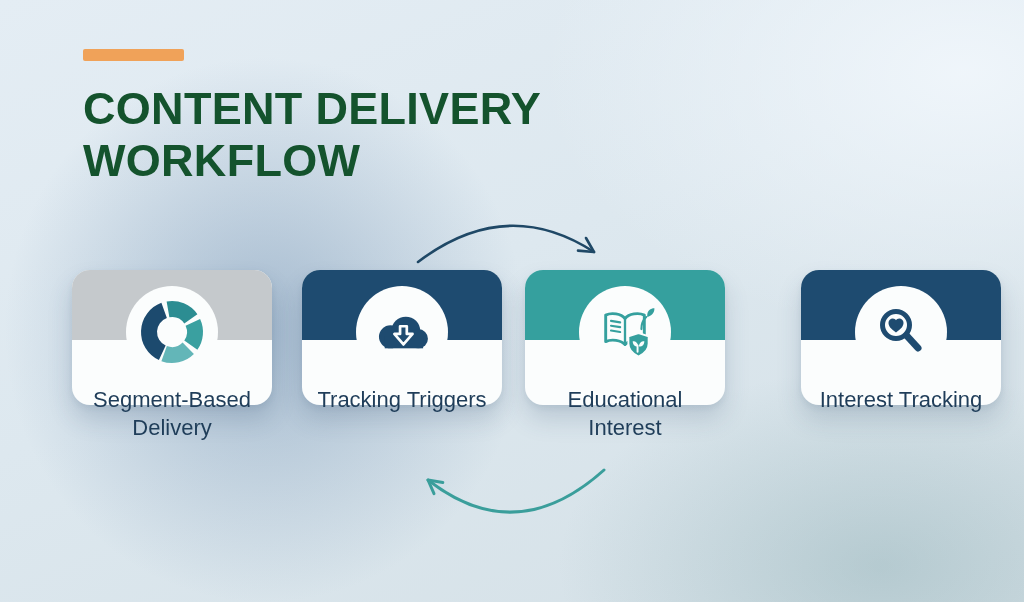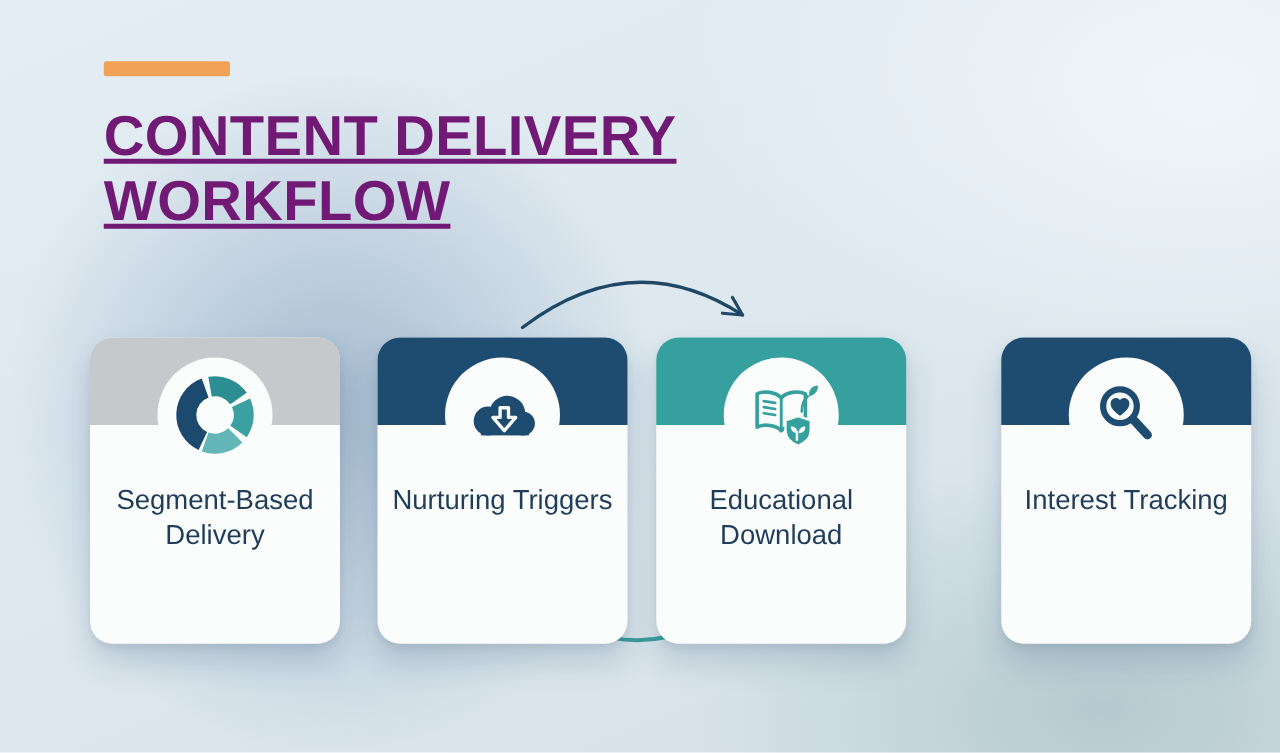--- a/index.html
+++ b/index.html
@@ -17,21 +17,21 @@
   .accent-bar {
     position: absolute; left: 83px; top: 49px;
     width: 101px; height: 12px; border-radius: 2px;
   }
   .page-title {
     position: absolute; left: 83px; top: 83px; width: 570px;
     font-size: 45px; line-height: 1.16; font-weight: 800;
     letter-spacing: 0.3px;
   }
   .card {
-    position: absolute; top: 270px; width: 200px; height: 245px;
+    position: absolute; top: 270px; width: 200px; height: 135px;
     background: #fbfdfd; border-radius: 18px;
     box-shadow: 0 14px 24px rgba(44,74,104,0.18), 0 3px 6px rgba(44,74,104,0.08);
   }
   .card-band {
     position: absolute; top: 0; left: 0; right: 0; height: 70px;
     border-radius: 18px 18px 0 0;
   }
   .icon-circle {
     position: absolute; top: 16px; left: 50%; transform: translateX(-50%);
     width: 92px; height: 92px; border-radius: 50%; background: #fbfdfd;
@@ -44,21 +44,21 @@
   }
   .arrow-svg { position: absolute; }
   #top-arrow { left: 408px; top: 210px; }
   #bottom-arrow { left: 412px; top: 458px; }
 </style>
 </head>
 <body>
 
 <div class="accent-bar" style="background-color: rgb(240, 162, 89);"></div>
 
-<h1 class="page-title" style="color: #701a75; text-decoration: underline;">CONTENT DELIVERY WORKFLOW</h1>
+<h1 class="page-title" style="color: #14532d;">CONTENT DELIVERY WORKFLOW</h1>
 
 <svg id="top-arrow" class="arrow-svg" width="200" height="60" viewBox="0 0 200 60">
   <path d="M 10 52 Q 98 -15 186 42" fill="none" stroke-width="2.6" stroke-linecap="round" style="stroke: rgb(31, 72, 102);"></path>
   <polyline points="178,28 186,42 170,40.6" fill="none" stroke-width="2.6" stroke-linecap="round" stroke-linejoin="round" style="stroke: rgb(31, 72, 102);"></polyline>
 </svg>
 
 <svg id="bottom-arrow" class="arrow-svg" width="200" height="62" viewBox="0 0 200 62">
   <path d="M 192 12 Q 104 91 16 22" fill="none" stroke-width="3" stroke-linecap="round" style="stroke: rgb(58, 158, 155);"></path>
   <polyline points="22,35.7 16,22 30.8,24.6" fill="none" stroke-width="3" stroke-linecap="round" stroke-linejoin="round" style="stroke: rgb(58, 158, 155);"></polyline>
 </svg>
@@ -82,21 +82,21 @@
     <svg width="62" height="48" viewBox="0 0 64 50">
       <g style="fill: rgb(30, 75, 112);">
         <circle cx="20" cy="30" r="12"></circle>
         <circle cx="36" cy="24" r="15"></circle>
         <circle cx="49" cy="32" r="10"></circle>
         <rect x="14" y="30" width="40" height="12"></rect>
       </g>
       <path d="M30 19 L37 19 L37 27 L43 27 L33.5 38 L24 27 L30 27 Z" fill="none" stroke="#fbfdfd" stroke-width="2.8" stroke-linejoin="round"></path>
     </svg>
   </div>
-  <div class="card-label">Nurturing Triggers</div>
+  <div class="card-label">Tracking Triggers</div>
 </div>
 
 <div class="card" style="left:525px;">
   <div class="card-band" style="background-color: rgb(53, 160, 158);"></div>
   <div class="icon-circle">
     <svg width="62" height="56" viewBox="0 0 64 58">
       <g fill="none" stroke-width="3" stroke-linejoin="round" stroke-linecap="round" style="stroke: rgb(53, 160, 158);">
         <path d="M32 15 C 28 10, 18 8.5, 12 11.5 L 12 39 C 18 36, 28 37.5, 32 42 C 36 37.5, 46 36, 52 39 L 52 11.5 C 46 8.5, 36 10, 32 15 Z" fill="#fbfdfd"></path>
         <path d="M32 15 L 32 42" stroke-width="2.4"></path>
         <path d="M17.5 17.5 L 27 19" stroke-width="2.2"></path>
@@ -106,21 +106,21 @@
       </g>
       <path d="M55 12 C 55 7, 58.5 4.5, 62.5 4.5 C 62.5 9.5, 59.5 12.5, 55 13.5 Z" style="fill: rgb(53, 160, 158);"></path>
       <path d="M46 30 L 56.5 33.5 L 56.5 41 C 56.5 48, 52.5 51.5, 46 54.5 C 39.5 51.5, 35.5 48, 35.5 41 L 35.5 33.5 Z" stroke="#fbfdfd" stroke-width="2" stroke-linejoin="round" style="fill: rgb(53, 160, 158);"></path>
       <g>
         <path d="M45 49.5 L 45 43" stroke="#fbfdfd" stroke-width="2" stroke-linecap="round" fill="none"></path>
         <path d="M45.5 44 C 41.5 44, 40 41.5, 40 38.5 C 43.5 38.5, 45.5 40.5, 45.5 44 Z" fill="#fbfdfd"></path>
         <path d="M46.5 44 C 50.5 44, 52 41.5, 52 38.5 C 48.5 38.5, 46.5 40.5, 46.5 44 Z" fill="#fbfdfd"></path>
       </g>
     </svg>
   </div>
-  <div class="card-label">Educational Download</div>
+  <div class="card-label">Educational Interest</div>
 </div>
 
 <div class="card" style="left:753px;margin-left:48px;">
   <div class="card-band" style="background-color: rgb(30, 75, 112);"></div>
   <div class="icon-circle">
     <svg width="56" height="56" viewBox="0 0 56 56">
       <circle cx="23" cy="21" r="13.5" fill="#fbfdfd" stroke-width="5" style="stroke: rgb(30, 75, 112);"></circle>
       <line x1="34" y1="32" x2="45" y2="44" stroke-width="7" stroke-linecap="round" style="stroke: rgb(30, 75, 112);"></line>
       <path d="M23 28.5 C 17.5 24.8, 15.5 22, 15.5 18.8 C 15.5 16.2, 17.5 14.4, 19.8 14.4 C 21.2 14.4, 22.4 15.1, 23 16.2 C 23.6 15.1, 24.8 14.4, 26.2 14.4 C 28.5 14.4, 30.5 16.2, 30.5 18.8 C 30.5 22, 28.5 24.8, 23 28.5 Z" style="fill: rgb(30, 75, 112);"></path>
     </svg>

